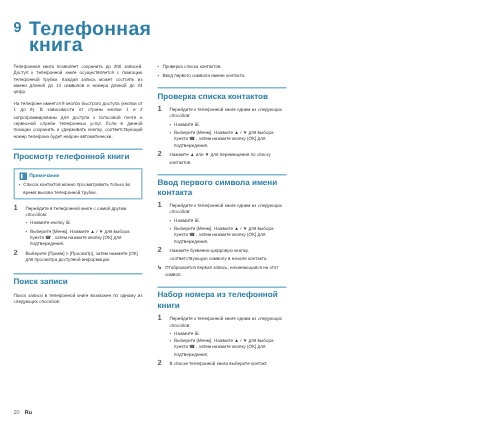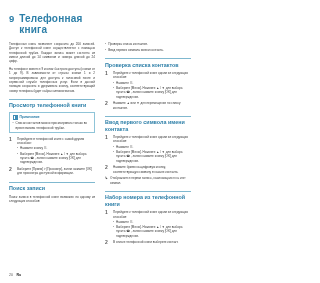--- a/index.html
+++ b/index.html
@@ -25,21 +25,21 @@
   }
   .chapter-num {
     color: #2d7fa8;
     font-size: 9.5px;
     font-weight: bold;
     line-height: 11px;
     flex: 0 0 auto;
   }
   .chapter-title {
     color: #2d7fa8;
-    font-size: 10px;
+    font-size: 13px;
     font-weight: bold;
     line-height: 11px;
     letter-spacing: .2px;
   }
 
   
   .cols { display: flex; gap: 10px; }
   .col { width: 86px; }
 
   p.body {

